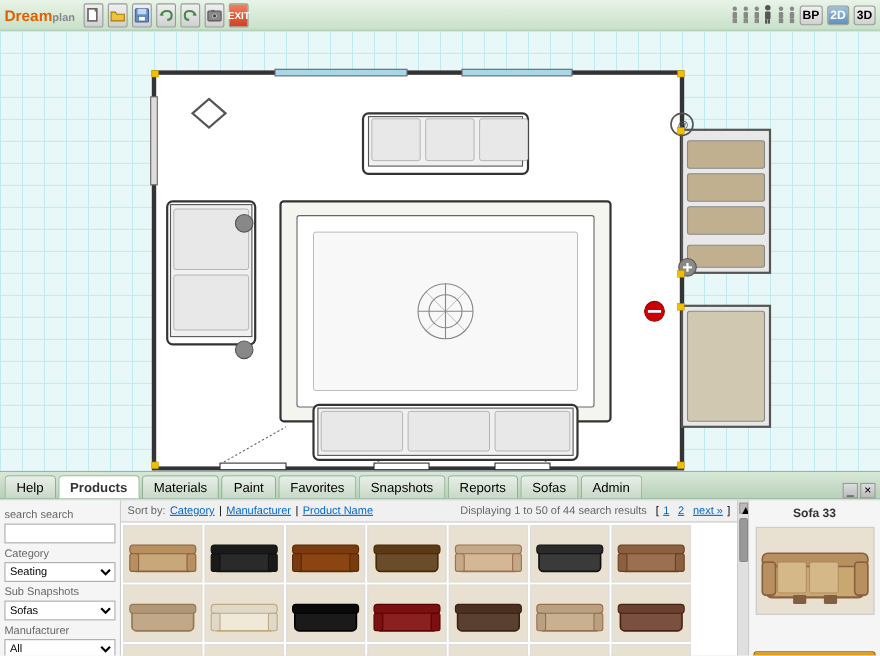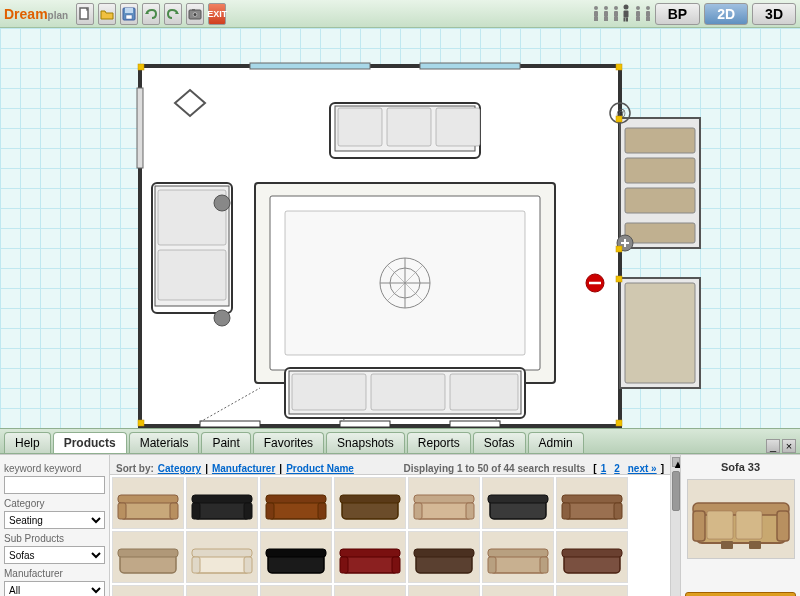--- a/index.html
+++ b/index.html
@@ -32,26 +32,26 @@
     #logo span { color: #e06000; }
 
     
     #right-toolbar {
       margin-left: auto;
       display: flex;
       align-items: center;
       gap: 4px;
     }
     .rt-btn {
-      padding: 2px 12px;
+      padding: 2px 2px;
       background: linear-gradient(to bottom, #f0f0f0, #d0d0d0);
       border: 1px solid #999;
       border-radius: 3px;
       cursor: pointer;
-      font-size: 14px;
+      font-size: 11px;
       font-weight: bold;
     }
     .rt-btn.active { background: linear-gradient(to bottom, #a0c0e0, #6090c0); color: white; }
 
     
     #canvas-area {
       position: relative;
       height: 400px;
       background: #e8f8f8;
       overflow: hidden;
@@ -145,25 +145,24 @@
       display: flex;
       flex-direction: column;
       overflow: hidden;
     }
 
     #products-toolbar {
       height: 20px;
       background: #f0f0f0;
       border-bottom: 1px solid #ccc;
       display: flex;
-      align-items: flex-end;
+      align-items: center;
       padding: 0 6px;
       font-size: 10px;
       gap: 4px;
-      font-weight: bold;
     }
     .sort-label { color: #666; }
     .sort-link { color: #0066cc; text-decoration: underline; cursor: pointer; }
     .results-info { margin-left: auto; color: #666; font-size: 10px; }
     .page-link { color: #0066cc; text-decoration: underline; cursor: pointer; }
 
     #products-grid {
       display: flex;
       flex-wrap: wrap;
       overflow-y: auto;
@@ -416,29 +415,29 @@
   <div class="tab">Admin</div>
   <div style="margin-left:auto;display:flex;gap:2px;align-items:center;">
     <div style="width:14px;height:14px;background:linear-gradient(to bottom,#ddd,#bbb);border:1px solid #999;cursor:pointer;display:flex;align-items:center;justify-content:center;">_</div>
     <div style="width:14px;height:14px;background:linear-gradient(to bottom,#ddd,#bbb);border:1px solid #999;cursor:pointer;display:flex;align-items:center;justify-content:center;">×</div>
   </div>
 </div>
 
 <div id="bottom-panel">
 
   <div id="left-sidebar">
-    <div class="sidebar-label">keyword keyword</div>
+    <div class="sidebar-label">search search</div>
     <input type="text" class="sidebar-input" style="">
 
     <div class="sidebar-label">Category</div>
     <select class="sidebar-select">
       <option>Seating</option>
     </select>
 
-    <div class="sidebar-label">Sub Products</div>
+    <div class="sidebar-label">Sub Snapshots</div>
     <select class="sidebar-select">
       <option>Sofas</option>
     </select>
 
     <div class="sidebar-label">Manufacturer</div>
     <select class="sidebar-select">
       <option>All</option>
     </select>
 
     

